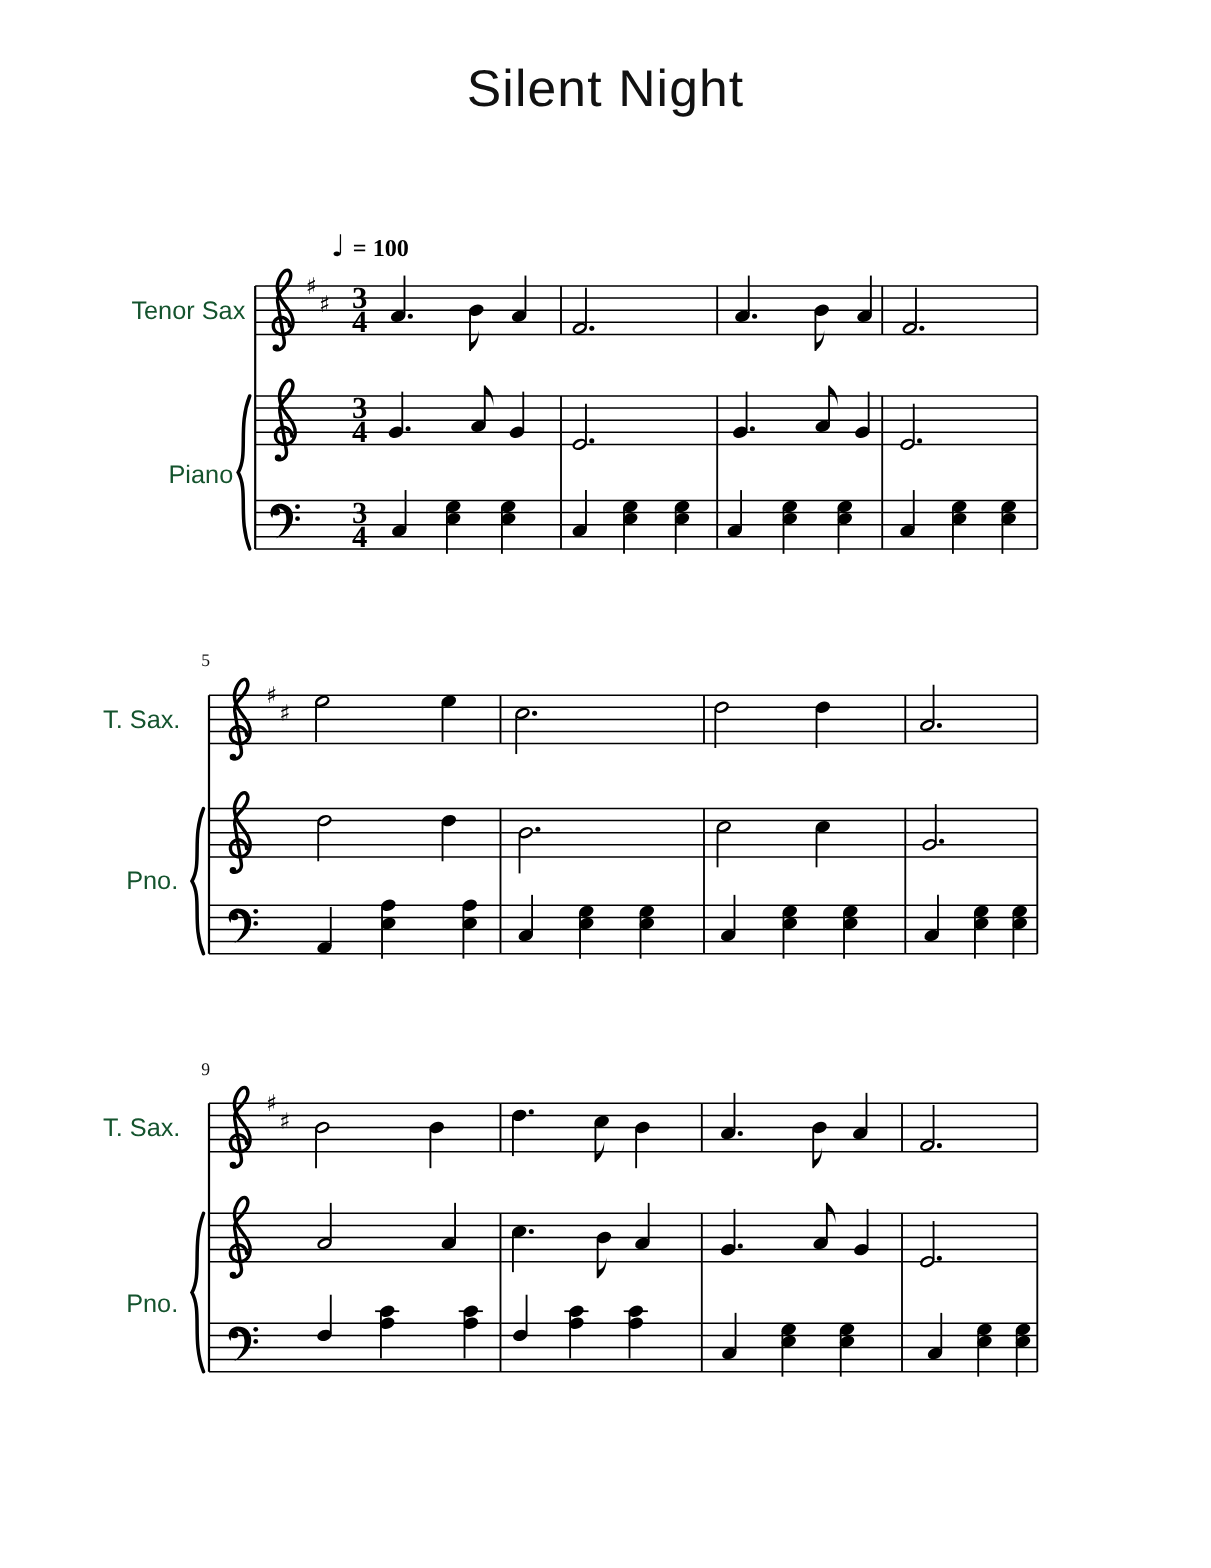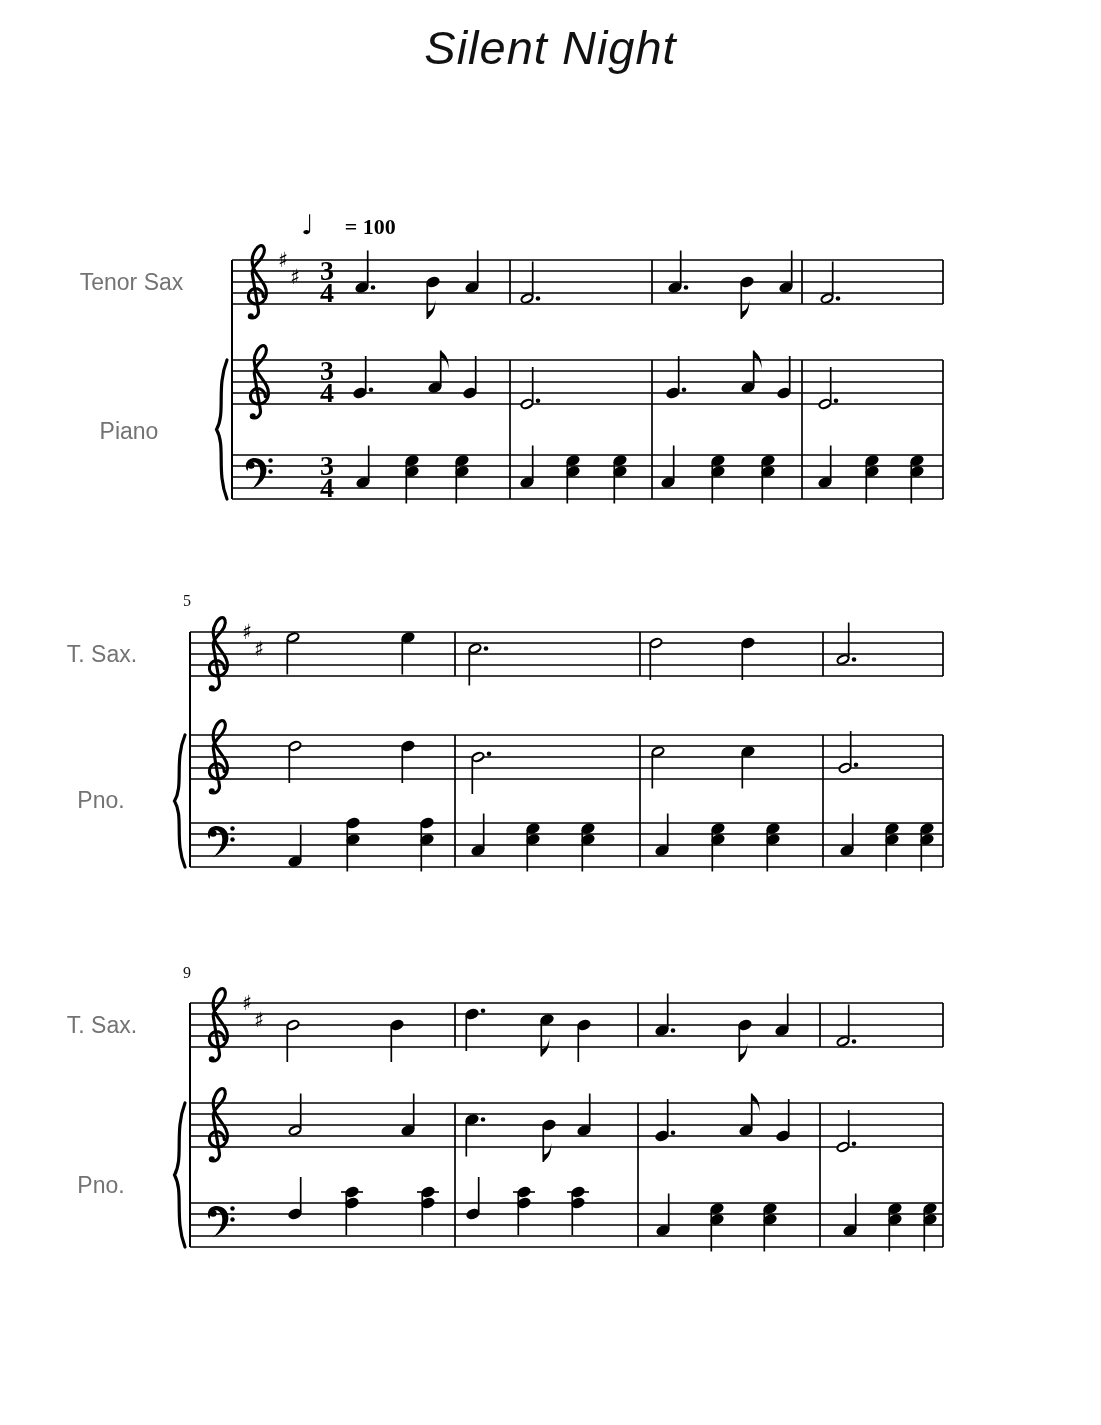--- a/index.html
+++ b/index.html
@@ -1,26 +1,26 @@
 <!DOCTYPE html>
 <html><head>
 <meta charset="utf-8">
 <style>
   html,body{margin:0;padding:0;background:#ffffff;}
   body{width:1101px;height:1425px;position:relative;overflow:hidden;
        font-family:"Liberation Sans",sans-serif;color:#000;}
   .abs{position:absolute;}
   #score{position:absolute;left:0;top:0;z-index:1;}
   .txt{z-index:2;}
-  .title{left:0;right:0;top:20px;text-align:center;
-         font-size:47px;font-style:italic;letter-spacing:1px;color:#111;}
+  .title{left:0;right:0;top:52px;text-align:center;
+         font-size:47px;letter-spacing:1px;color:#111;}
   .tempo{left:301px;top:211px;display:flex;align-items:baseline;gap:7px;}
   .tempo .glyph{font-family:"DejaVu Sans",sans-serif;font-size:27px;font-weight:bold;line-height:1;}
-  .tempo .mark{font-family:"Liberation Serif",serif;font-size:22px;font-weight:bold;margin-left:24px;}
-  .inst{font-size:23px;text-align:center;color:#737373;}
+  .tempo .mark{font-family:"Liberation Serif",serif;font-size:22px;font-weight:bold;}
+  .inst{font-size:23px;text-align:right;color:#14532d;}
   .mnum{font-family:"Liberation Serif",serif;font-size:16px;color:#111;}
 </style>
 </head>
 <body>
 
 <svg id="score" width="1101" height="1425" viewBox="0 0 1101 1425">
     <g>
       <line x1="232" y1="260" x2="943" y2="260" stroke="#000000" stroke-width="1.4"></line>
       <line x1="232" y1="271" x2="943" y2="271" stroke="#000000" stroke-width="1.4"></line>
       <line x1="232" y1="282" x2="943" y2="282" stroke="#000000" stroke-width="1.4"></line>

